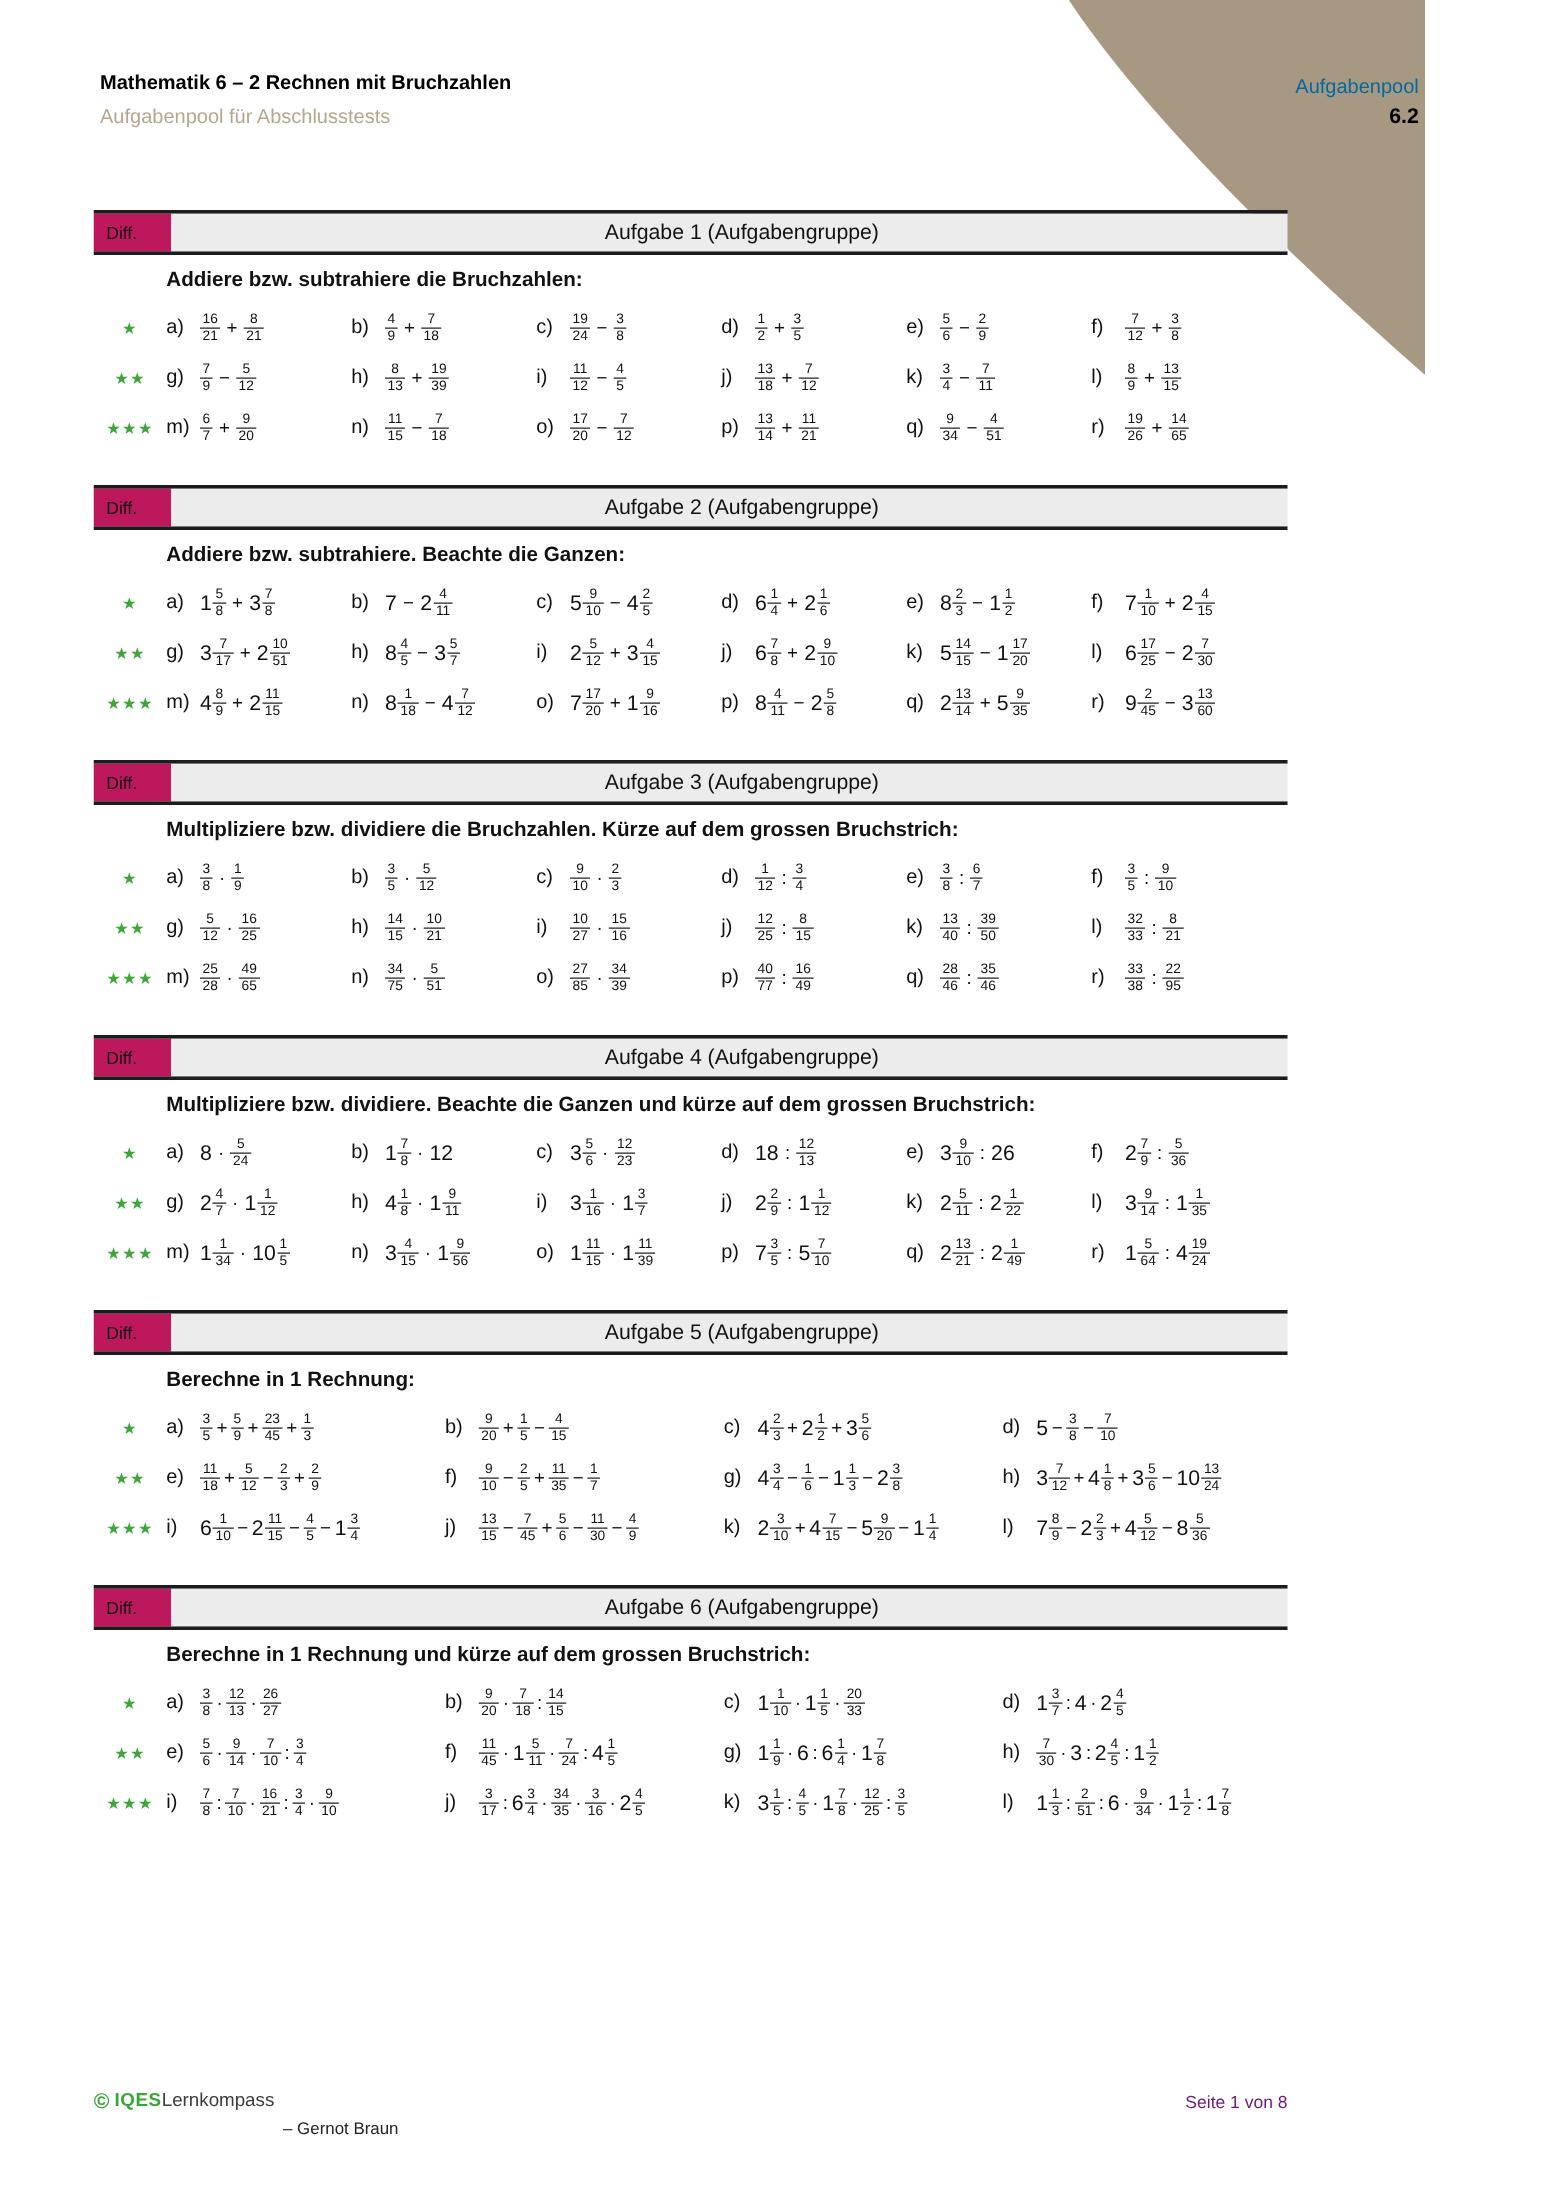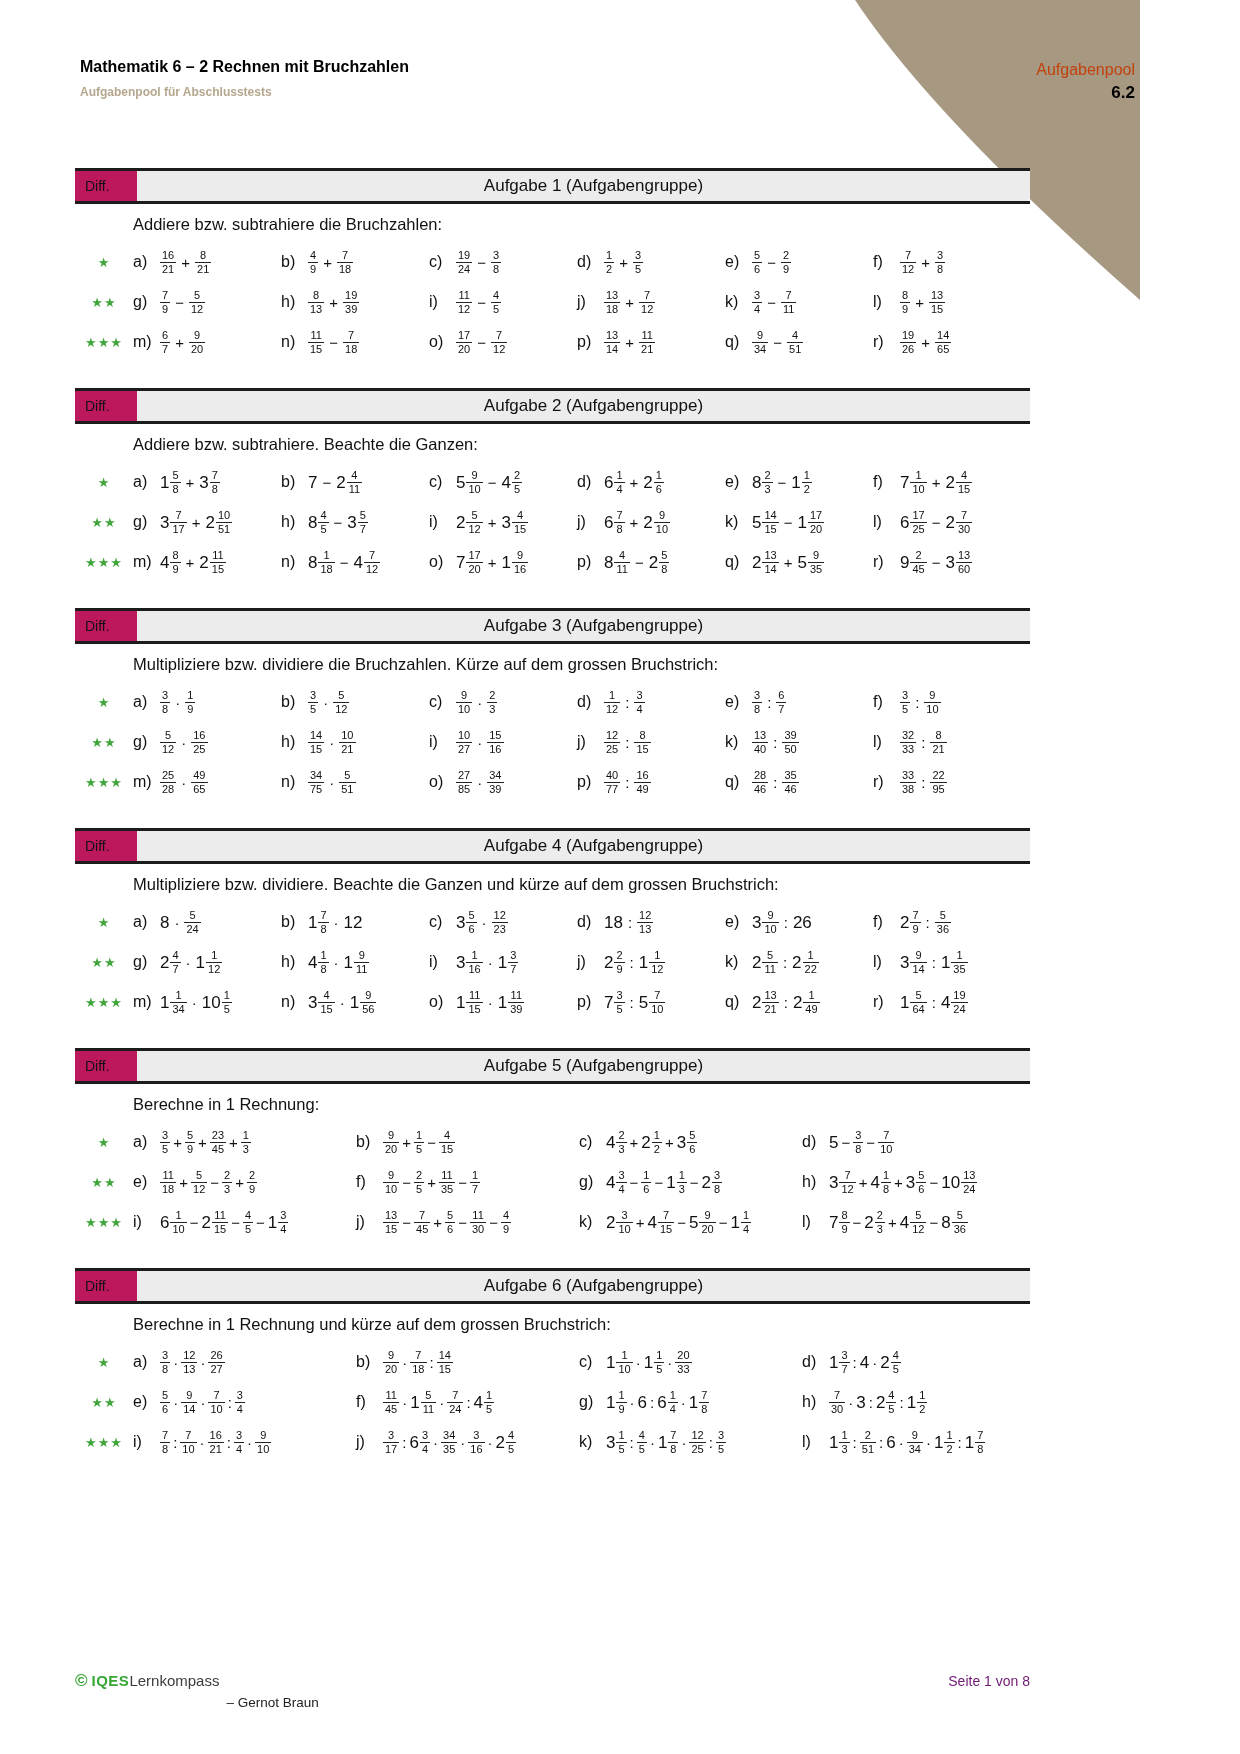--- a/index.html
+++ b/index.html
@@ -7,35 +7,35 @@
     --bar-bg:#ececec; --rule:#1c1c1c; --ink:#111;
   }
   *{box-sizing:border-box;}
   html,body{margin:0;padding:0;}
   body{font-family:"Liberation Sans",sans-serif;color:var(--ink);}
   .page{position:relative;width:1240px;height:1754px;background:#ffffff;overflow:hidden;}
 
   
   .corner-blob{position:absolute;top:0;right:100px;width:285px;height:300px;}
   .corner-text{position:absolute;top:58px;right:105px;width:220px;text-align:right;z-index:2;}
-  .corner-text .pool{font-size:16px;color:#c2410c;line-height:1.55;}
+  .corner-text .pool{font-size:16px;color:#0369a1;line-height:1.55;}
   .corner-text .num{font-size:17px;font-weight:bold;color:#000000;}
 
   
   .doc-header{position:absolute;left:80px;top:58px;z-index:2;}
   .doc-header .course{font-size:16px;font-weight:bold;color:#000;}
-  .doc-header .subtitle{font-size:12px;font-weight:bold;color:var(--tan-light);margin-top:9px;}
+  .doc-header .subtitle{font-size:16px;font-weight:normal;color:var(--tan-light);margin-top:9px;}
 
   
   .content{position:absolute;left:75px;top:168px;width:955px;}
   .section{margin-bottom:26px;}
   .sec-header{display:flex;align-items:stretch;height:36px;border-top:3px solid var(--rule);border-bottom:3px solid var(--rule);}
   .diff-cell{width:62px;background:#be185d;display:flex;align-items:center;padding-left:10px;font-size:14px;}
   .title-cell{flex:1;background:var(--bar-bg);display:flex;align-items:center;justify-content:center;font-size:17px;padding-left:20px;}
-  .instruction{margin:9px 0 7px 58px;font-size:16.5px;line-height:22px;}
+  .instruction{margin:9px 0 7px 58px;font-size:16.5px;line-height:22px;font-weight:bold;}
   .row{display:flex;align-items:center;min-height:40px;}
   .stars{width:58px;flex-shrink:0;text-align:center;color:var(--star-green);font-size:13px;letter-spacing:1px;white-space:nowrap;}
   .items{display:flex;flex:1;}
   .item{display:flex;align-items:center;}
   .cols-6 .item{width:148px;}
   .cols-4 .item{width:223px;}
   .item-label{width:27px;flex-shrink:0;font-size:16px;}
   .expr{display:inline-flex;align-items:center;white-space:nowrap;}
   .whole{font-size:17px;line-height:1;}
   .mixed-whole{margin-right:1px;}

